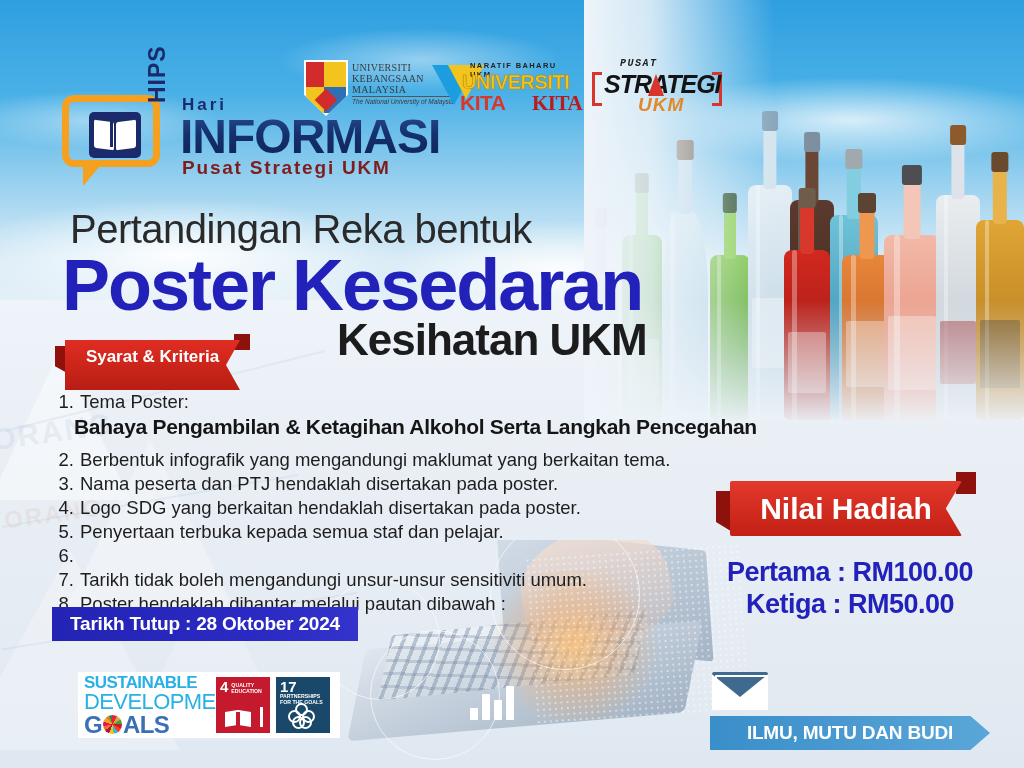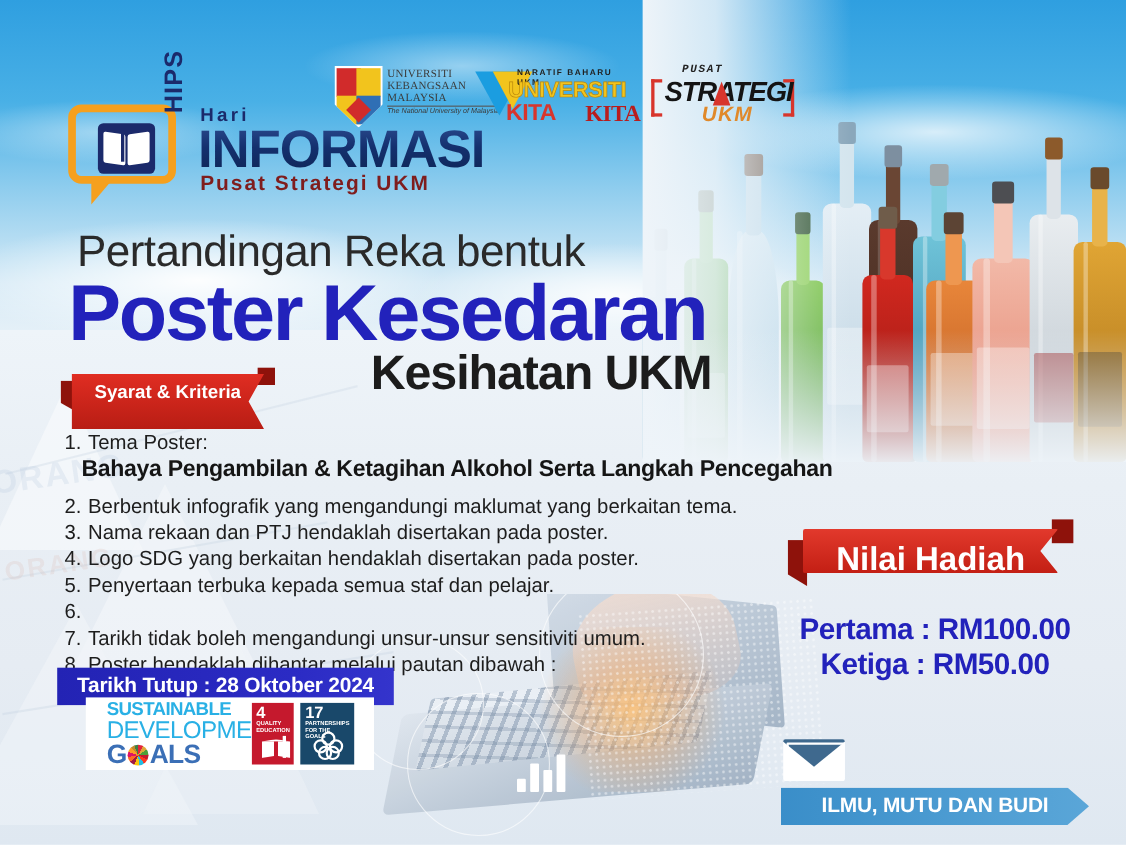--- a/index.html
+++ b/index.html
@@ -225,41 +225,41 @@
   .tarikh {
     position:absolute; left:52px; top:607px; width:306px; height:34px;
     background:linear-gradient(90deg,#2323b4,#2b2bc4 70%, #3434cc);
     color:#fff; font-size:19px; font-weight:bold; line-height:34px; text-align:center;
     letter-spacing:-.2px;
   }
 
   
   .ribbon-nh { position:absolute; left:716px; top:481px; width:260px; height:56px; }
   .ribbon-nh .body {
-    position:absolute; left:14px; top:0; width:232px; height:40px;
+    position:absolute; left:14px; top:0; width:232px; height:55px;
     background:linear-gradient(180deg,#e2392c,#c31f14);
     color:#fff; font-size:30px; font-weight:bold; line-height:56px; text-align:center;
     clip-path:polygon(0 0, 100% 0, 93% 50%, 100% 100%, 0 100%);
     border-radius:2px;
   }
   .ribbon-nh .tail-l {
     position:absolute; left:0; top:10px; width:18px; height:42px;
     background:#8e120b; clip-path:polygon(0 0, 100% 0, 100% 100%, 0 74%);
   }
   .ribbon-nh .tail-r {
     position:absolute; right:0; top:-9px; width:20px; height:22px;
     background:#8e120b; clip-path:polygon(0 0, 100% 0, 100% 100%, 0 100%);
   }
   .prizes { position:absolute; left:700px; top:556px; width:300px; text-align:center; }
   .prizes div { font-size:27px; font-weight:bold; color:#2222bb; line-height:32px; letter-spacing:-.5px; }
 
   
   .sdg {
-    position:absolute; left:78px; top:634px; width:262px; height:66px;
-    background:#fff; display:flex; align-items:center; padding:4px 19px; gap:6px;
+    position:absolute; left:78px; top:672px; width:262px; height:66px;
+    background:#fff; display:flex; align-items:center; padding:4px 6px; gap:6px;
   }
   .sdg-word { width:126px; line-height:1; }
   .sdg-word .w1 { font-size:17px; font-weight:bold; color:#29b0e5; letter-spacing:-.6px; }
   .sdg-word .w2 { font-size:22px; font-weight:normal; color:#29b0e5; letter-spacing:-.6px;text-align:right; }
   .sdg-word .w3 { font-size:24px; font-weight:bold; color:#3b6fb6; letter-spacing:-.6px; display:flex; align-items:center; }
   .sdg-wheel {
     display:inline-block; width:19px; height:19px; border-radius:50%; margin:0 1px;
     background:conic-gradient(#e5243b 0 8%, #dda63a 8% 16%, #4c9f38 16% 24%, #c5192d 24% 32%,
       #ff3a21 32% 40%, #26bde2 40% 48%, #fcc30b 48% 56%, #a21942 56% 64%, #fd6925 64% 72%,
       #dd1367 72% 80%, #fd9d24 80% 88%, #bf8b2e 88% 94%, #3f7e44 94% 100%);
@@ -465,21 +465,21 @@
       <span class="num">1.</span>
       <span>Tema Poster:</span>
     </div>
     <div class="theme">Bahaya Pengambilan &amp; Ketagihan Alkohol Serta Langkah Pencegahan</div>
     <div class="row">
       <span class="num">2.</span>
       <span>Berbentuk infografik yang mengandungi maklumat yang berkaitan tema.</span>
     </div>
     <div class="row">
       <span class="num">3.</span>
-      <span>Nama rekaan dan PTJ hendaklah disertakan pada poster.</span>
+      <span>Nama peserta dan PTJ hendaklah disertakan pada poster.</span>
     </div>
     <div class="row">
       <span class="num">4.</span>
       <span>Logo SDG yang berkaitan hendaklah disertakan pada poster.</span>
     </div>
     <div class="row">
       <span class="num">5.</span>
       <span>Penyertaan terbuka kepada semua staf dan pelajar.</span>
     </div>
     <div class="row">

